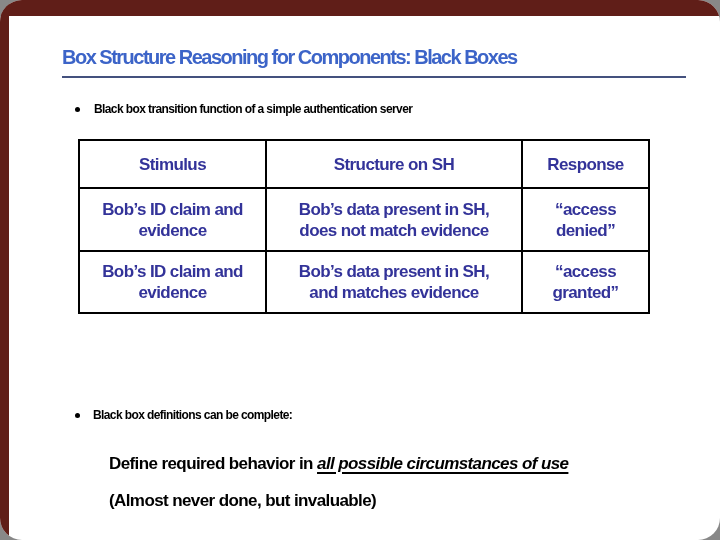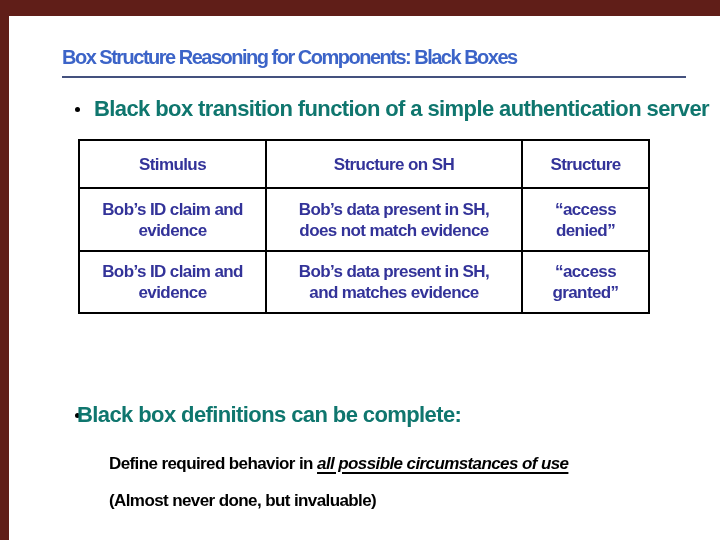--- a/index.html
+++ b/index.html
@@ -3,20 +3,21 @@
 <meta charset="utf-8">
 <style>
   html,body{margin:0;padding:0;background:#888;}
   .slide{
     position:relative;
     width:720px;height:540px;
     background:#ffffff;
     overflow:hidden;
     font-family:"Liberation Sans",sans-serif;
     font-weight:700;
+    border-radius:22px;
   }
   
   .bar-top{position:absolute;left:0;top:0;width:720px;height:16px;background:#601e18;}
   .bar-left{position:absolute;left:0;top:0;width:9px;height:540px;background:#601e18;}
 
   
   .title{
     position:absolute;left:62px;top:45px;
     font-size:20px;line-height:24px;
     letter-spacing:-1.5px;
@@ -24,26 +25,26 @@
     white-space:nowrap;
   }
   .title-rule{position:absolute;left:62px;top:76px;width:624px;height:2px;background:#44517e;}
 
   
   .bullet-dot{position:absolute;width:5px;height:5px;background:#000;border-radius:50%;}
   .dot1{left:75px;top:107px;}
   .dot2{left:75px;top:413px;}
   .bullet-text{
     position:absolute;
-    font-size:22px;line-height:22px;
+    font-size:12px;line-height:22px;
     letter-spacing:-0.6px;
-    color:#0f766e;white-space:nowrap;
+    color:#000000;white-space:nowrap;
   }
   .bt1{left:94px;top:98px;}
-  .bt2{left:77px;top:404px;}
+  .bt2{left:93px;top:404px;}
 
   
   .bb-table{
     position:absolute;left:78px;top:139px;
     border-collapse:collapse;
     table-layout:fixed;
     width:570px;
     padding-left:28px;
   }
   .bb-table th,.bb-table td{
@@ -98,21 +99,21 @@
   <table class="bb-table">
     <colgroup>
       <col class="col-stimulus">
         <col class="col-condition">
         <col class="col-response">
     </colgroup>
     <tbody>
       <tr class="row-header">
         <th>Stimulus</th>
         <th>Structure on SH</th>
-        <th>Structure</th>
+        <th>Response</th>
       </tr>
       <tr class="row-2">
         <td>Bob’s ID claim and
 evidence</td>
         <td>Bob’s data present in SH,
 does not match evidence</td>
         <td>“access
 denied”</td>
       </tr>
       <tr class="row-3">

